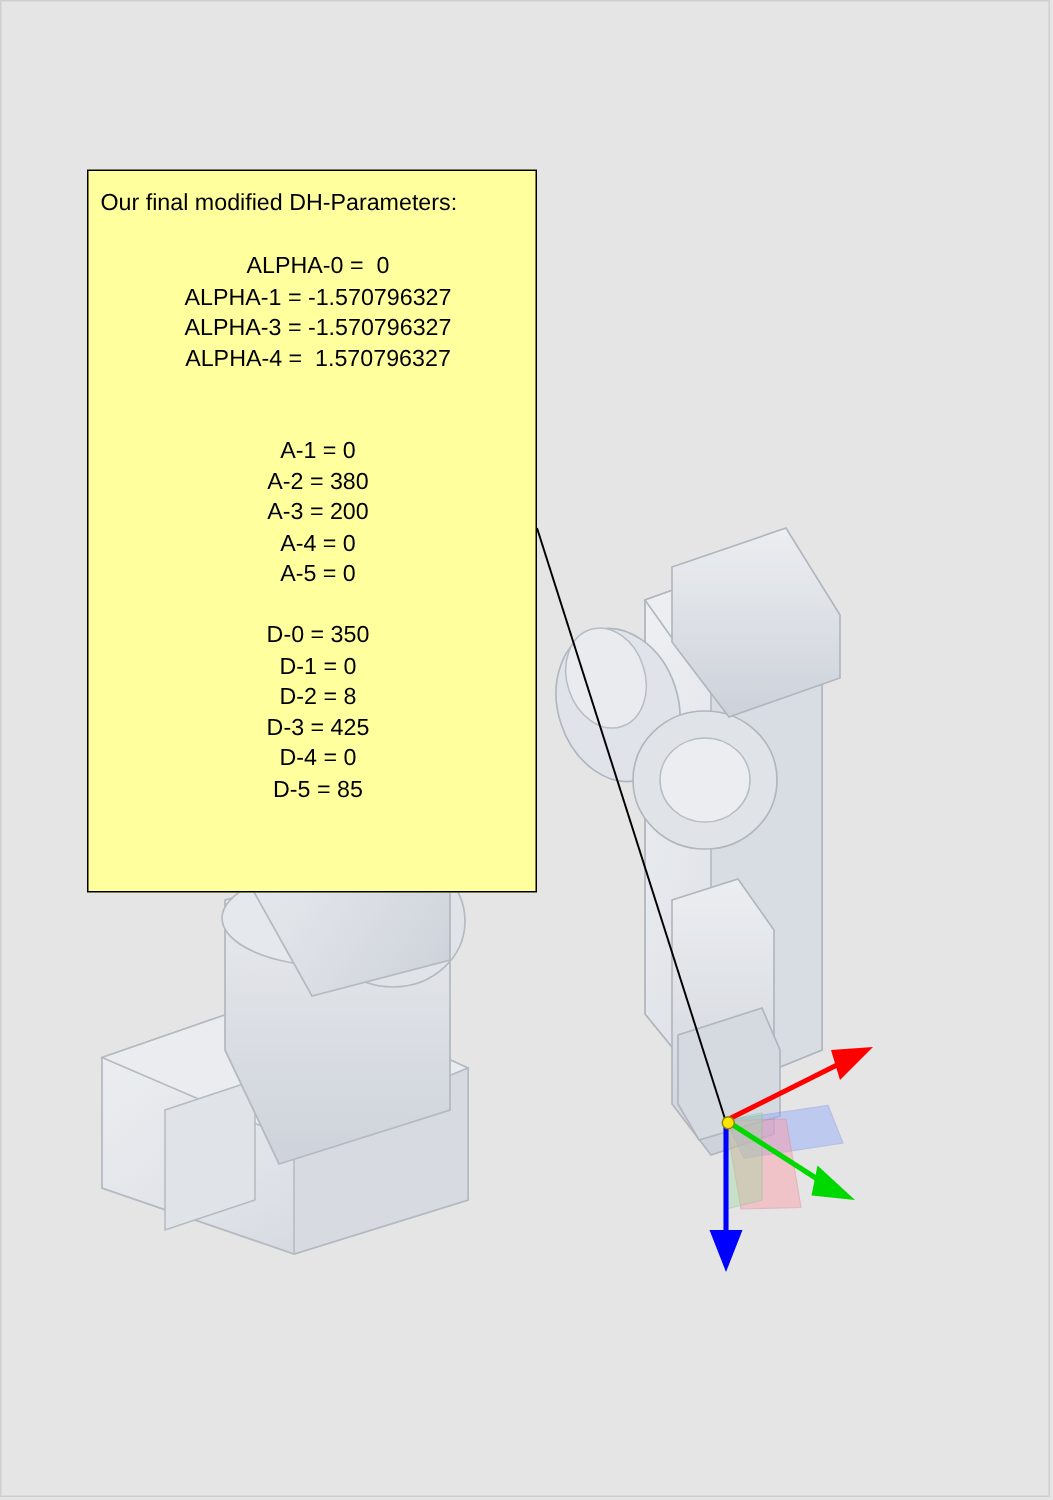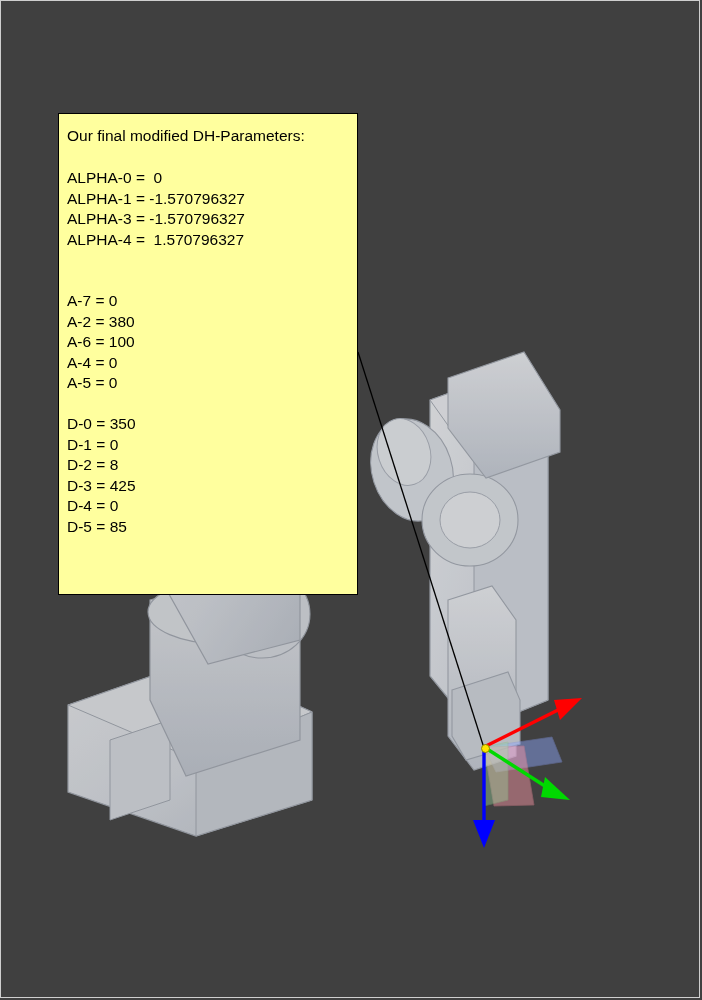--- a/index.html
+++ b/index.html
@@ -4,21 +4,21 @@
 <style>
   html, body {
     margin: 0;
     padding: 0;
     background: #ffffff;
   }
   #page {
     position: relative;
     width: 702px;
     height: 1000px;
-    background: #404040;
+    background: #e5e5e5;
     overflow: hidden;
     font-family: "Liberation Sans", sans-serif;
   }
   #page > .border-frame {
     position: absolute;
     left: 0; top: 0;
     width: 700px; height: 998px;
     border: 1px solid #cfcfcf;
     box-sizing: border-box;
     pointer-events: none;
@@ -50,20 +50,21 @@
     white-space: pre;
   }
   .callout-block {
     margin-top: 22px;
   }
   .callout-line {
     font-size: 15.5px;
     color: #000000;
     line-height: 20.5px;
     white-space: pre;
+    text-align: center;
   }
   .spacer-line {
     height: 20.5px;
   }
 
   
   .origin-dot {
     position: absolute;
     width: 7px; height: 7px;
     border-radius: 50%;
@@ -168,23 +169,23 @@
       <div class="callout-line">ALPHA-0 =  0</div>
       <div class="callout-line">ALPHA-1 = -1.570796327</div>
       <div class="callout-line">ALPHA-3 = -1.570796327</div>
       <div class="callout-line">ALPHA-4 =  1.570796327</div>
     </div>
 
     <div class="spacer-line"></div>
     <div class="spacer-line"></div>
 
     <div>
-      <div class="callout-line">A-7 = 0</div>
+      <div class="callout-line">A-1 = 0</div>
       <div class="callout-line">A-2 = 380</div>
-      <div class="callout-line">A-6 = 100</div>
+      <div class="callout-line">A-3 = 200</div>
       <div class="callout-line">A-4 = 0</div>
       <div class="callout-line">A-5 = 0</div>
     </div>
 
     <div class="spacer-line"></div>
 
     <div>
       <div class="callout-line">D-0 = 350</div>
       <div class="callout-line">D-1 = 0</div>
       <div class="callout-line">D-2 = 8</div>

